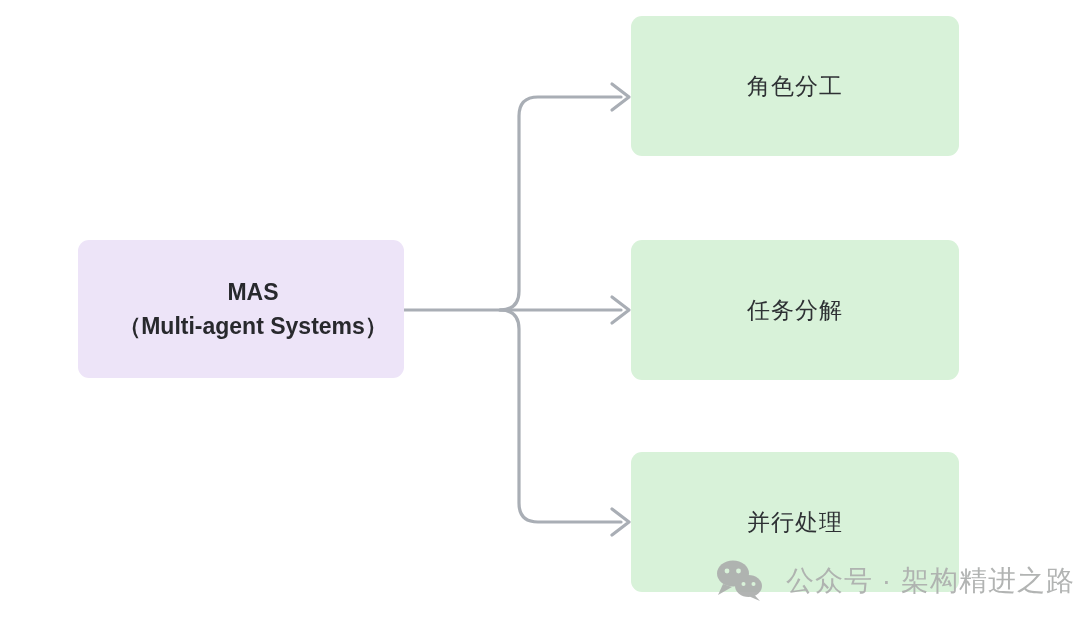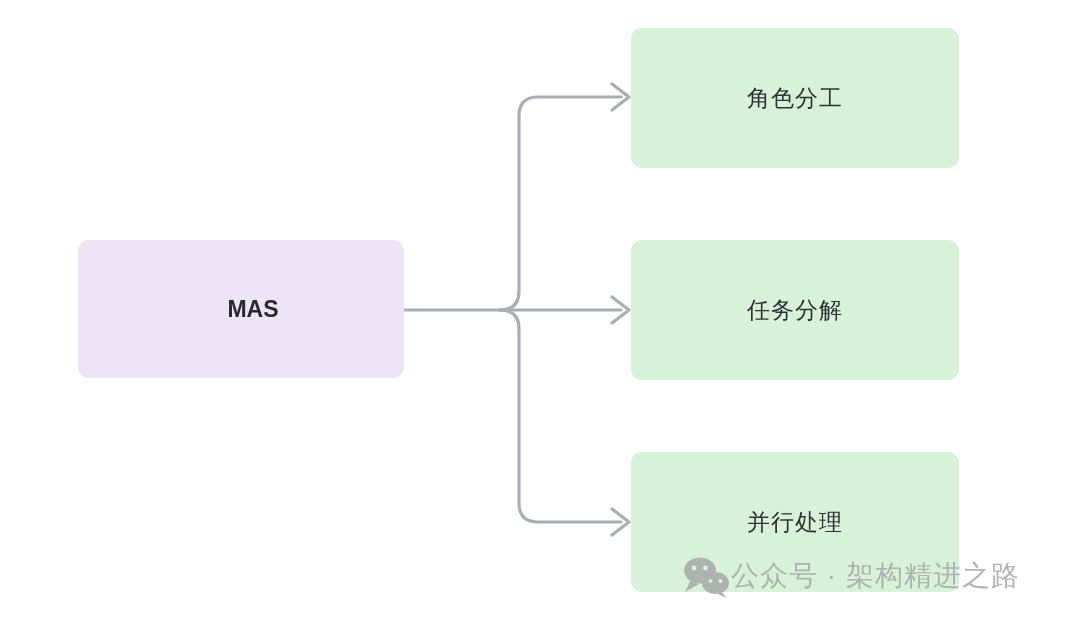--- a/index.html
+++ b/index.html
@@ -38,28 +38,28 @@
   }
   .node-leaf {
     left: 631px;
     width: 328px; height: 140px;
     background: #D8F2D9;
     color: #2E3134;
     font-weight: 400;
     font-size: 23px;
     letter-spacing: 1px;
   }
-  .leaf-0 { top: 28px; font-family: Liberation Serif, serif; }
+  .leaf-0 { top: 16px; font-family: Liberation Serif, serif; }
   .leaf-1 { top: 240px; }
   .leaf-2 { top: 452px; }
   .watermark {
     position: absolute;
-    left: 683px; top: 557px;
+    left: 716px; top: 557px;
     height: 48px;
-    display: flex; gap: 0;
+    display: flex; align-items: center; gap: 22px;
     color: #ACAEAD;
     font-size: 28px;
     letter-spacing: 1px;
     opacity: 0.92;
     white-space: nowrap;
   }
   .wechat-icon { display: block; flex: 0 0 auto; }
 </style>
 </head>
 <body>
@@ -72,20 +72,21 @@
       <path d="M 500 310 Q 519 310 519 291 L 519 116 Q 519 97 538 97 H 621"></path>
       <path d="M 500 310 Q 519 310 519 329 L 519 503 Q 519 522 538 522 H 621"></path>
       <path d="M 612 84 L 629 97 L 612 110"></path>
       <path d="M 612 297 L 629 310 L 612 323"></path>
       <path d="M 612 509 L 629 522 L 612 535"></path>
     </g>
   </svg>
 
   <div class="node node-root">
     <div>MAS</div>
+    <div>（Multi-agent Systems）</div>
   </div>
 
   <div class="node node-leaf leaf-0">
     <span>角色分工</span>
   </div>
 
   <div class="node node-leaf leaf-1">
     <span>任务分解</span>
   </div>
 

